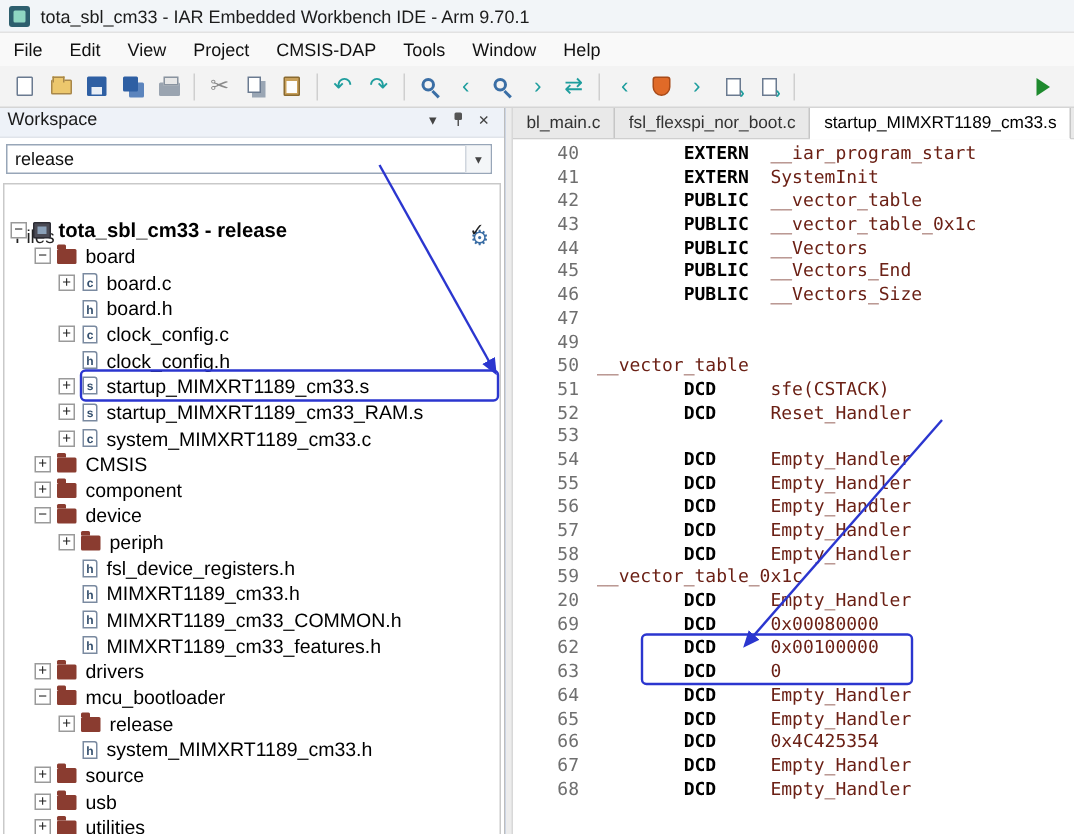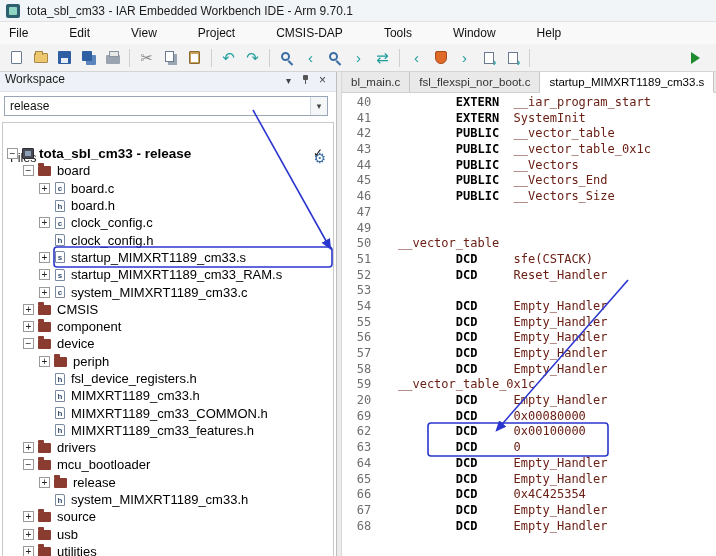--- a/index.html
+++ b/index.html
@@ -9,21 +9,21 @@
 
   
   .titlebar { position: absolute; top: 0; left: 0; right: 0; height: 22px; background: #f2f5f8;
     display: flex; align-items: center; padding-left: 6px; border-bottom: 1px solid #e2e2e2; }
   .app-icon { width: 14px; height: 14px; border-radius: 2px; background: #2e5f6e; position: relative; margin-right: 7px; flex: none; }
   .app-icon::after { content: ''; position: absolute; inset: 3px; background: #8fd6c2; border-radius: 1px; }
   .title-text { font-size: 12px; color: #1c1c1c; white-space: nowrap; }
 
   
   .menubar { position: absolute; top: 22px; left: 0; right: 0; height: 22px; background: #f9f9f9;
-    display: flex; align-items: center; font-size: 12px; color: #111; gap: 23px; }
+    display: flex; align-items: center; font-size: 12px; color: #111; }
   .menu-item { padding: 3px 9px; cursor: default; }
 
   
   .toolbar { position: absolute; top: 44px; left: 0; right: 0; height: 28px; background: #f3f3f3;
     border-bottom: 1px solid #d5d5d5; display: flex; align-items: center; padding: 0 5px; gap: 1px; }
   .tb-sep { width: 1px; height: 18px; background: #cfcfcf; margin: 0 4px; flex: none; }
   .tb-btn { width: 23px; height: 22px; display: flex; align-items: center; justify-content: center; border-radius: 2px; flex: none; }
   .tb-right { margin-left: auto; margin-right: 4px; }
   .tb-glyph { font-size: 15px; line-height: 1; }
   .i-page { width: 11px; height: 13px; background: #fff; border: 1px solid #6a7a90; border-radius: 1px; }
@@ -76,21 +76,21 @@
 
   
   .splitter { position: absolute; top: 72px; left: 337px; width: 5px; bottom: 0; background: #ececec; border-right: 1px solid #d8d8d8; }
   .editor { position: absolute; top: 72px; left: 342px; right: 0; bottom: 0; background: #fff; }
   .tabbar { position: absolute; top: 0; left: 0; right: 0; height: 21px; background: #e9e9e9; border-bottom: 1px solid #cfcfcf; display: flex; align-items: stretch; font-size: 11.5px; }
   .tab { display: flex; align-items: center; padding: 0 9px; border-right: 1px solid #c6c6c6; color: #333; background: #e9e9e9; white-space: nowrap; }
   .tab.active { background: #fff; color: #000; margin-bottom: -1px; border-bottom: 1px solid #fff; }
   .tab-close { margin-left: auto; align-self: center; padding: 0 7px; color: #333; font-size: 13px; }
   .code { position: absolute; top: 21px; left: 0; right: 0; bottom: 0; background: #fff; font: 12px "DejaVu Sans Mono", monospace; padding-top: 2px; overflow: hidden; }
   .code-line { height: 15.7px; line-height: 15.7px; display: flex; white-space: pre; }
-  .ln { width: 56px; flex: none; text-align: center; padding-right: 12px; color: #6f6f6f; }
+  .ln { width: 56px; flex: none; text-align: right; padding-right: 12px; color: #6f6f6f; }
   .src { white-space: pre; }
   .kw { font-weight: bold; color: #000; margin-top: 22px; }
   .op { color: #6b2015; }
   .asm-label { color: #6b2015; }
 
   
   .overlay { position: absolute; inset: 0; pointer-events: none; z-index: 50; }
 </style>
 </head>
 <body>

